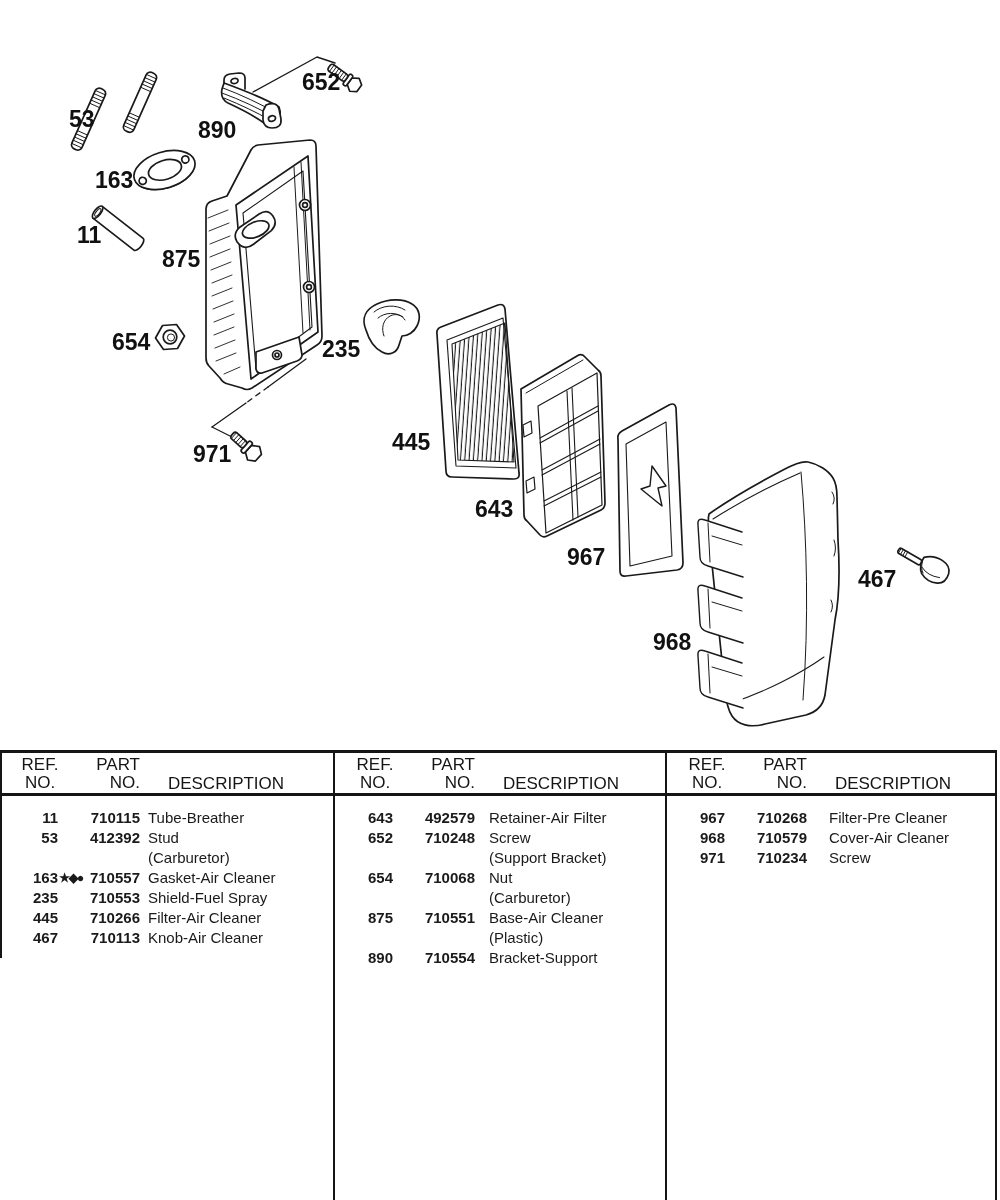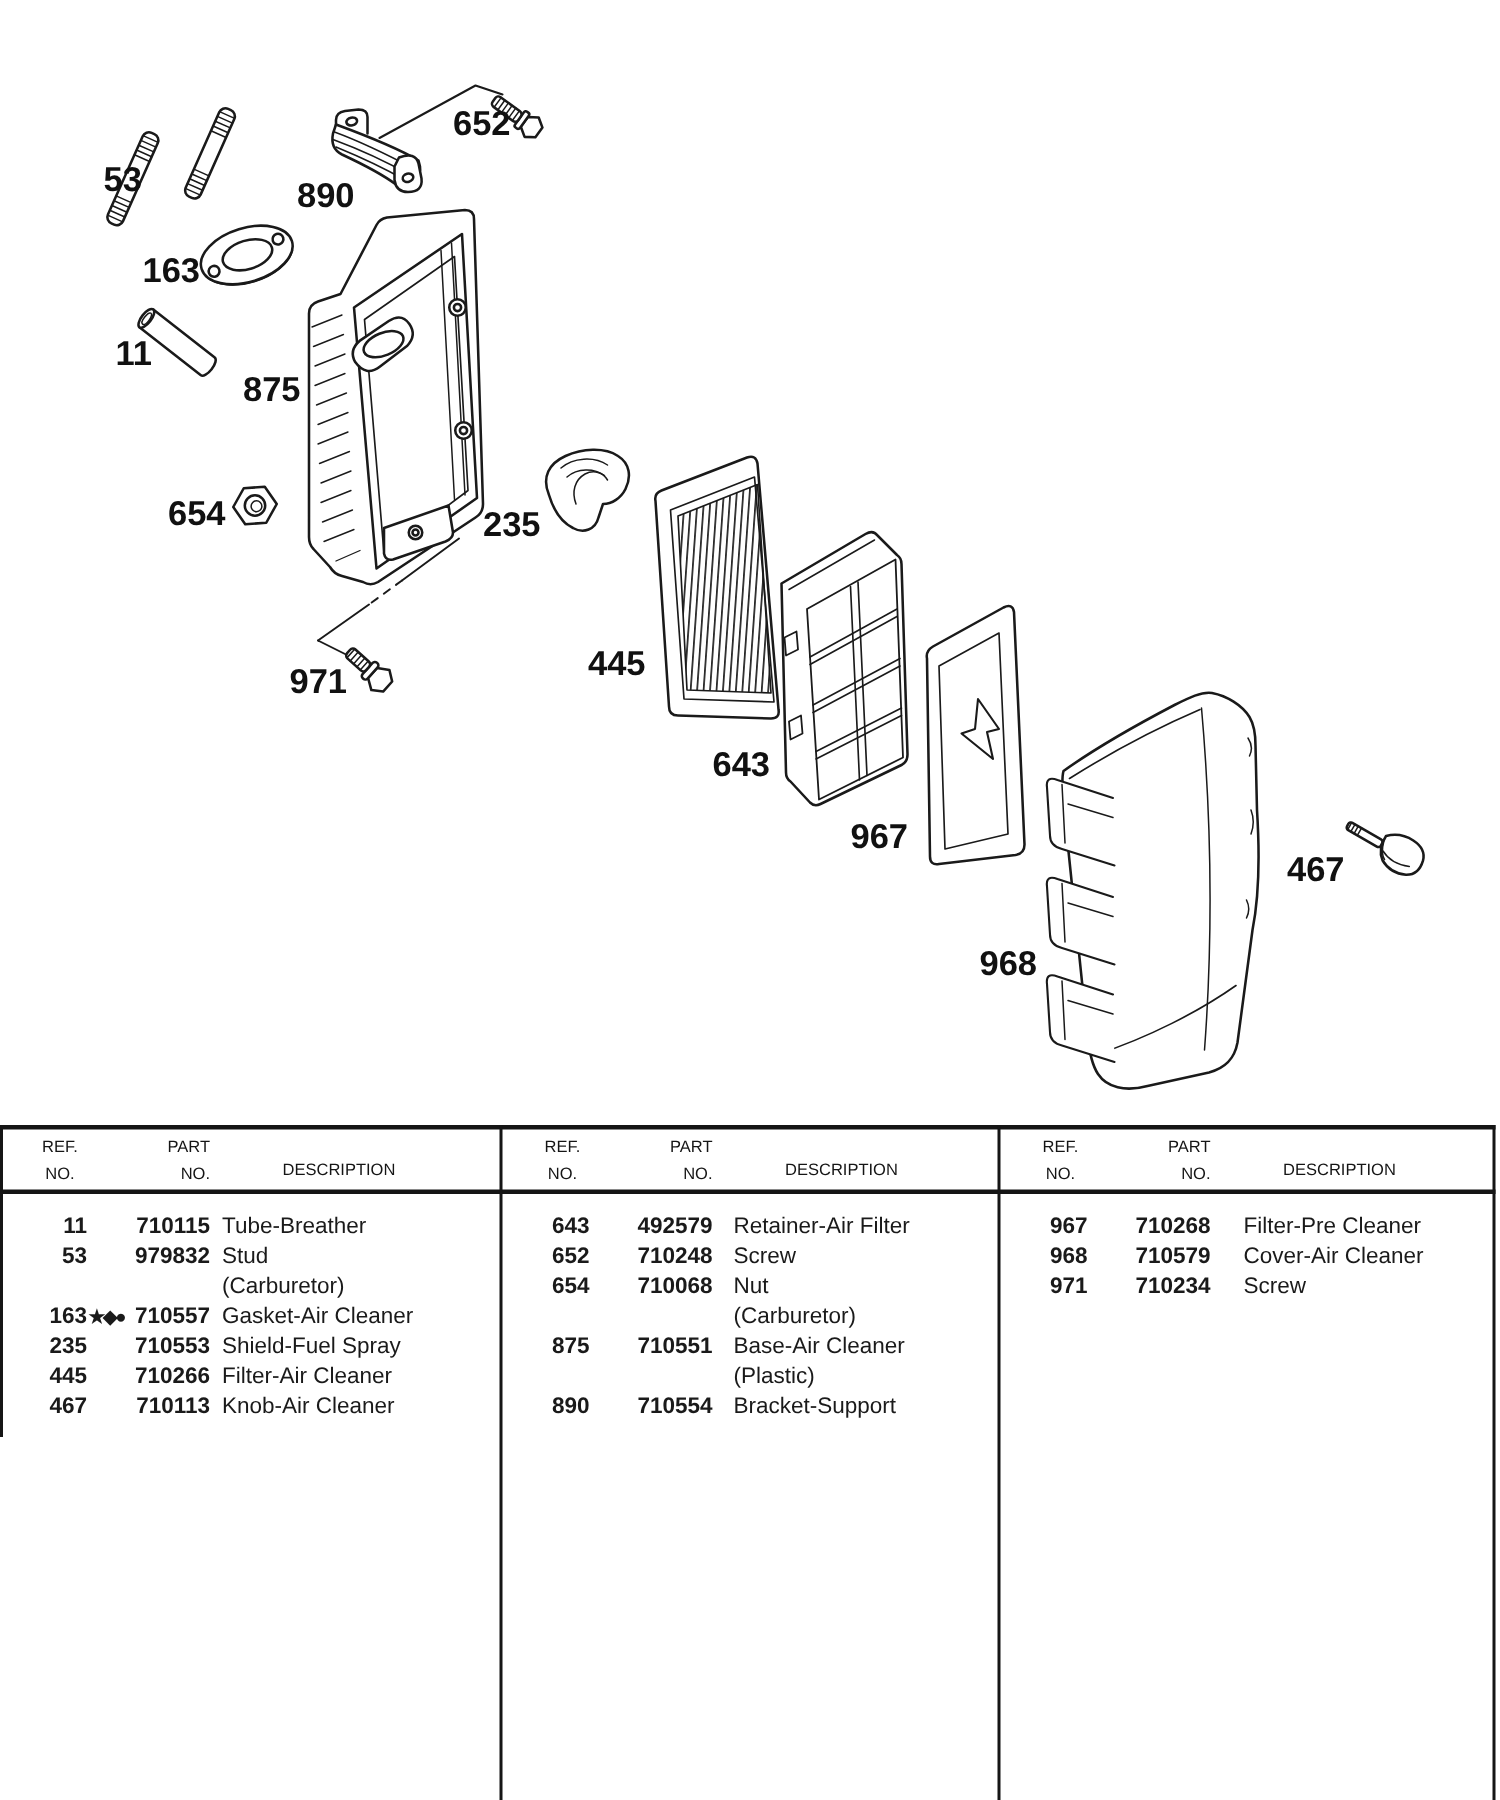--- a/index.html
+++ b/index.html
@@ -18,21 +18,21 @@
   .parts-table{position:absolute;left:0;top:750px;width:1000px;height:450px;background:#fff;}
   .tbl-line{position:absolute;background:#151515;}
   .tl-top{left:0;top:0;width:997px;height:3px;}
   .tl-hsep{left:0;top:43px;width:997px;height:3px;}
   .tl-left{left:0;top:0;width:2px;height:208px;}
   .tl-right{left:995px;top:0;width:2px;height:450px;}
   .tl-div1{left:333px;top:0;width:2px;height:450px;}
   .tl-div2{left:665px;top:0;width:2px;height:450px;}
   .tcol{position:absolute;top:0;width:330px;height:450px;}
   .tcol.c1{left:2px;} .tcol.c2{left:337px;} .tcol.c3{left:669px;}
-  .hdr{position:relative;height:44px;font-size:11px;color:#151515;}
+  .hdr{position:relative;height:44px;font-size:17px;color:#151515;}
   .h-ref{position:absolute;left:14px;top:6px;width:48px;text-align:center;line-height:18px;}
   .h-part{position:absolute;left:82px;top:6px;width:56px;text-align:right;line-height:18px;}
   .h-desc{position:absolute;left:134px;top:24px;width:180px;text-align:center;}
   .rows{position:absolute;left:0;top:49px;width:330px;padding-top:9px;}
   .row{position:relative;height:20px;line-height:20px;font-size:15px;}
   .c-ref{position:absolute;left:0;width:56px;text-align:right;font-weight:700;}
   .c-marks{position:absolute;left:57px;width:26px;font-weight:700;font-size:12.5px;letter-spacing:-1.5px;}
   .c-part{position:absolute;left:80px;width:58px;text-align:right;font-weight:700;}
   .c-desc{position:absolute;left:146px;white-space:nowrap;}
   .tcol.c2 .c-desc{left:152px;}
@@ -222,21 +222,21 @@
         <div class="h-desc">DESCRIPTION</div>
       </div>
       <div class="rows">
         <div class="row">
             <span class="c-ref">11</span>
             <span class="c-part">710115</span>
             <span class="c-desc">Tube-Breather</span>
           </div>
         <div class="row">
             <span class="c-ref">53</span>
-            <span class="c-part">979832</span>
+            <span class="c-part">412392</span>
             <span class="c-desc">Stud</span>
           </div>
         <div class="row">
             <span class="c-desc">(Carburetor)</span>
           </div>
         <div class="row">
             <span class="c-ref">163</span>
             <span class="c-marks">★◆●</span>
             <span class="c-part">710557</span>
             <span class="c-desc">Gasket-Air Cleaner</span>
@@ -276,20 +276,23 @@
             <span class="c-ref">643</span>
             <span class="c-part">492579</span>
             <span class="c-desc">Retainer-Air Filter</span>
           </div>
         <div class="row">
             <span class="c-ref">652</span>
             <span class="c-part">710248</span>
             <span class="c-desc">Screw</span>
           </div>
         <div class="row">
+            <span class="c-desc">(Support Bracket)</span>
+          </div>
+        <div class="row">
             <span class="c-ref">654</span>
             <span class="c-part">710068</span>
             <span class="c-desc">Nut</span>
           </div>
         <div class="row">
             <span class="c-desc">(Carburetor)</span>
           </div>
         <div class="row">
             <span class="c-ref">875</span>
             <span class="c-part">710551</span>

